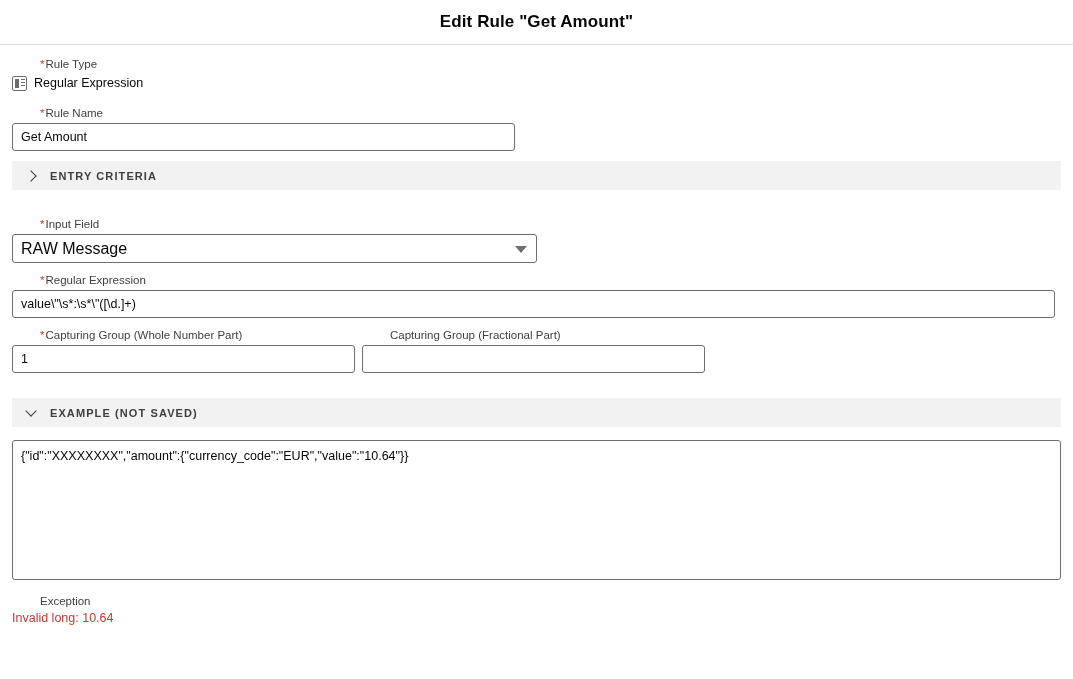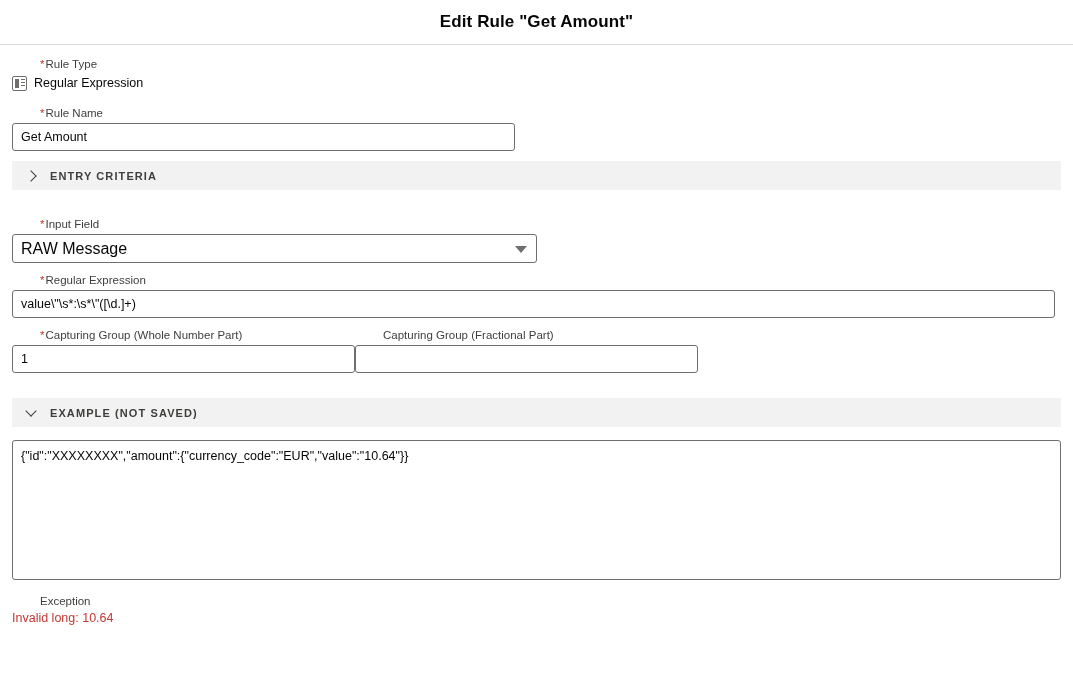--- a/index.html
+++ b/index.html
@@ -158,20 +158,21 @@
     border-left: 6px solid transparent;
     border-right: 6px solid transparent;
     border-top: 7px solid #706e6b;
   }
 
   .w-full { width: 1043px; }
   .w-half { width: 343px; }
 
   .two-col {
     display: flex;
+    gap: 7px;
   }
 
   .textarea {
     width: 1049px;
     height: 140px;
     border: 1px solid #706e6b;
     border-radius: 3px;
     background: #ffffff;
     font-family: "Liberation Sans", sans-serif;
     font-size: 12.5px;

